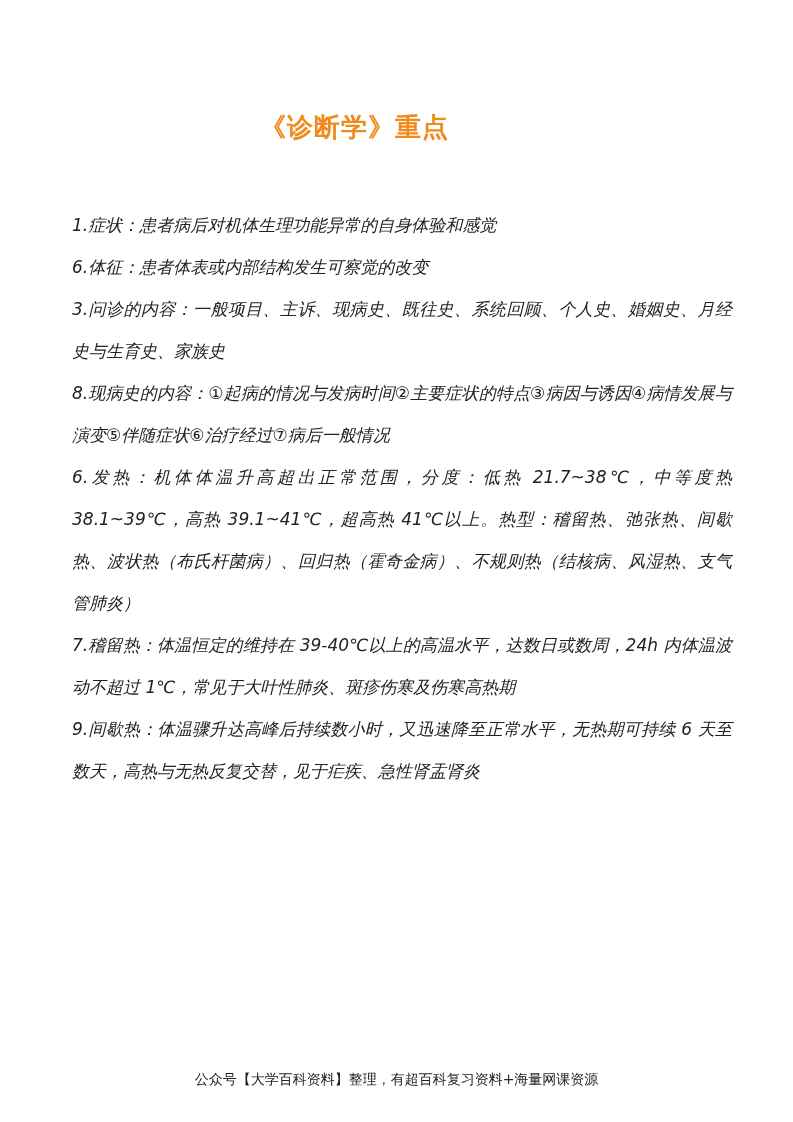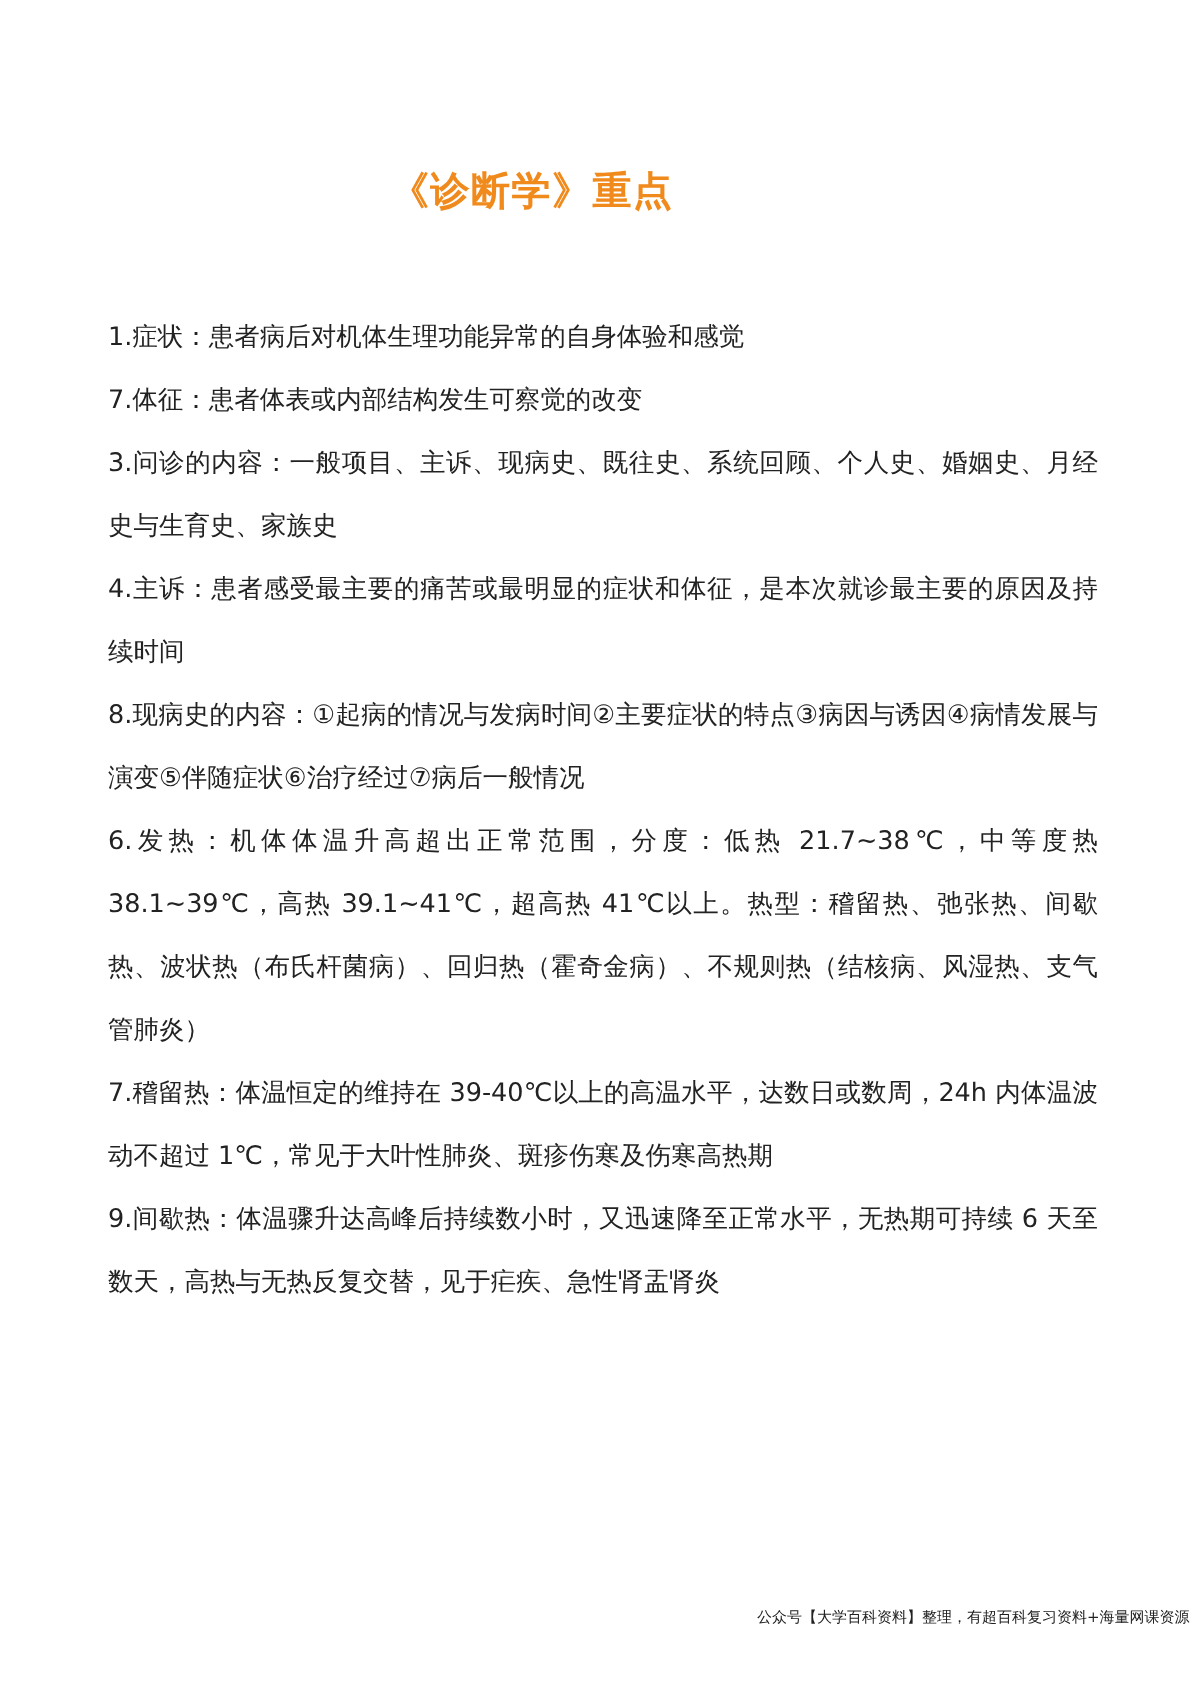--- a/index.html
+++ b/index.html
@@ -1,33 +1,32 @@
 <!DOCTYPE html>
 <html><head>
 <meta charset="utf-8">
 <style>
   html, body { margin: 0; padding: 0; background: #ffffff; }
   body { width: 793px; height: 1122px; position: relative; overflow: hidden;
          font-family: "DejaVu Sans", "Liberation Sans", sans-serif; color: #222; }
   .title { position: absolute; top: 110px; left: 0; width: 709px; text-align: center;
            font-size: 26px; font-weight: bold; color: #f08a1c; letter-spacing: 1px; }
   .content { position: absolute; top: 204px; left: 72px; width: 660px; }
-  .para { font-size: 17px; line-height: 42px; margin: 0; text-align: justify; }
-  .footer { position: absolute; top: 1071px; left: 0; width: 793px; text-align: right;
-            font-size: 10px; color: #222; font-family: "DejaVu Serif", serif; }
+  .para { font-size: 17px; line-height: 42px; margin: 0; text-align: justify; font-style: italic; }
+  .footer { position: absolute; top: 1071px; left: 0; width: 793px; text-align: center;
+            font-size: 14px; color: #222; font-family: "DejaVu Serif", serif; }
 </style>
 </head>
 <body>
 
 <div class="title">《诊断学》重点</div>
 
 <div class="content">
   <p class="para"> 1.症状：患者病后对机体生理功能异常的自身体验和感觉</p>
-  <p class="para">7.体征：患者体表或内部结构发生可察觉的改变</p>
+  <p class="para">6.体征：患者体表或内部结构发生可察觉的改变</p>
   <p class="para">3.问诊的内容：一般项目、主诉、现病史、既往史、系统回顾、个人史、婚姻史、月经史与生育史、家族史</p>
-  <p class="para">4.主诉：患者感受最主要的痛苦或最明显的症状和体征，是本次就诊最主要的原因及持续时间</p>
   <p class="para">8.现病史的内容：①起病的情况与发病时间②主要症状的特点③病因与诱因④病情发展与演变⑤伴随症状⑥治疗经过⑦病后一般情况</p>
   <p class="para">6.发热：机体体温升高超出正常范围，分度：低热 21.7~38℃，中等度热 38.1~39℃，高热 39.1~41℃，超高热 41℃以上。热型：稽留热、弛张热、间歇热、波状热（布氏杆菌病）、回归热（霍奇金病）、不规则热（结核病、风湿热、支气管肺炎）</p>
   <p class="para">7.稽留热：体温恒定的维持在 39-40℃以上的高温水平，达数日或数周，24h 内体温波动不超过 1℃，常见于大叶性肺炎、斑疹伤寒及伤寒高热期</p>
   <p class="para">9.间歇热：体温骤升达高峰后持续数小时，又迅速降至正常水平，无热期可持续 6 天至数天，高热与无热反复交替，见于疟疾、急性肾盂肾炎</p>
 </div>
 
 <div class="footer">公众号【大学百科资料】整理，有超百科复习资料+海量网课资源</div>
 
 </body></html>

